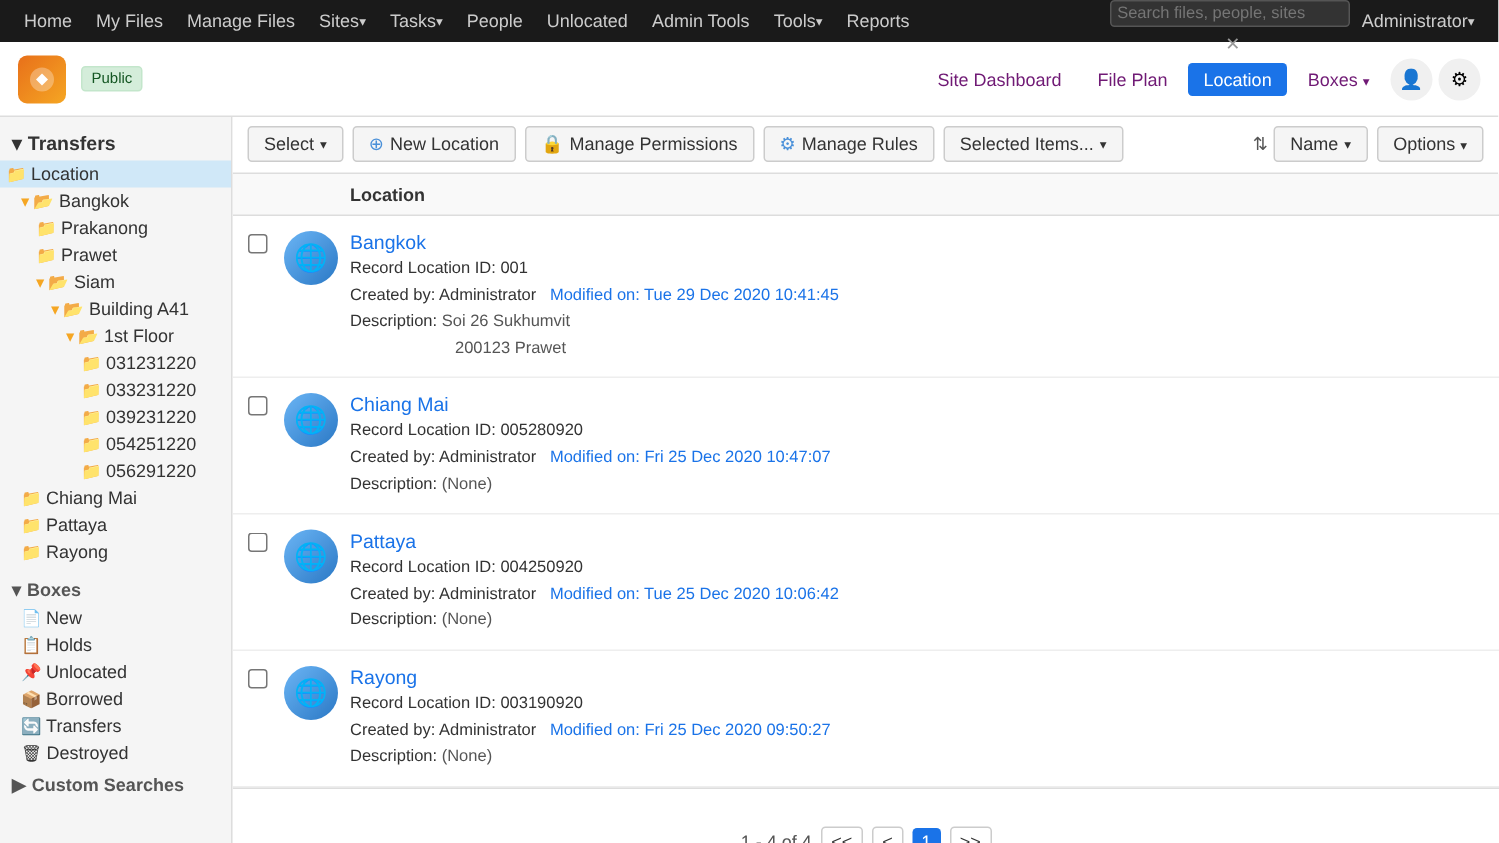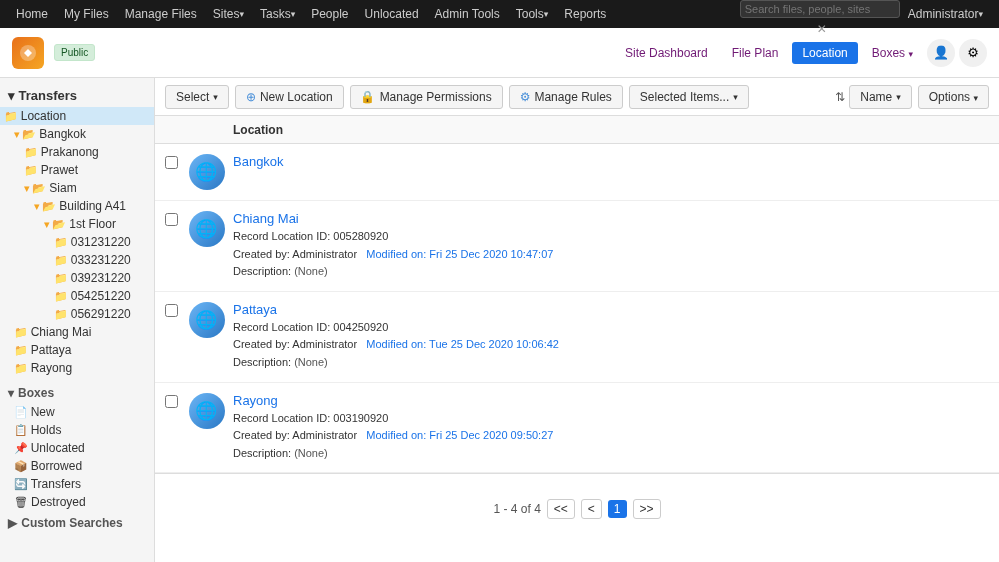--- a/index.html
+++ b/index.html
@@ -173,21 +173,21 @@
       flex-direction: column;
       overflow: hidden;
     }
 
     
     .toolbar {
       background: #fff;
       border-bottom: 1px solid #ddd;
       padding: 6px 10px;
       display: flex;
-      align-items: center;
+      align-items: flex-start;
       gap: 6px;
       height: 38px;
     }
     .toolbar-btn {
       padding: 4px 10px;
       font-size: 12px;
       background: #f5f5f5;
       border: 1px solid #ccc;
       border-radius: 3px;
       cursor: pointer;
@@ -517,20 +517,27 @@
 
       <div class="location-row">
         <div class="col-check">
           <input type="checkbox" style="">
         </div>
         <div class="col-icon">
           <div class="globe-icon">🌐</div>
         </div>
         <div class="col-content">
           <div class="loc-name">Bangkok</div>
+          <div class="loc-meta">
+            <span class="label">Record Location ID: 001</span><br>
+            <span class="label">Created by: Administrator</span>&nbsp;&nbsp;
+            <span class="modified">Modified on: Tue 29 Dec 2020 10:41:45</span><br>
+            <span class="label">Description: </span><span class="desc">Soi 26 Sukhumvit</span><br>
+            <span class="desc" style="padding-left:70px;">200123 Prawet</span>
+          </div>
         </div>
       </div>
 
       <div class="location-row">
         <div class="col-check">
           <input type="checkbox" style="">
         </div>
         <div class="col-icon">
           <div class="globe-icon">🌐</div>
         </div>

